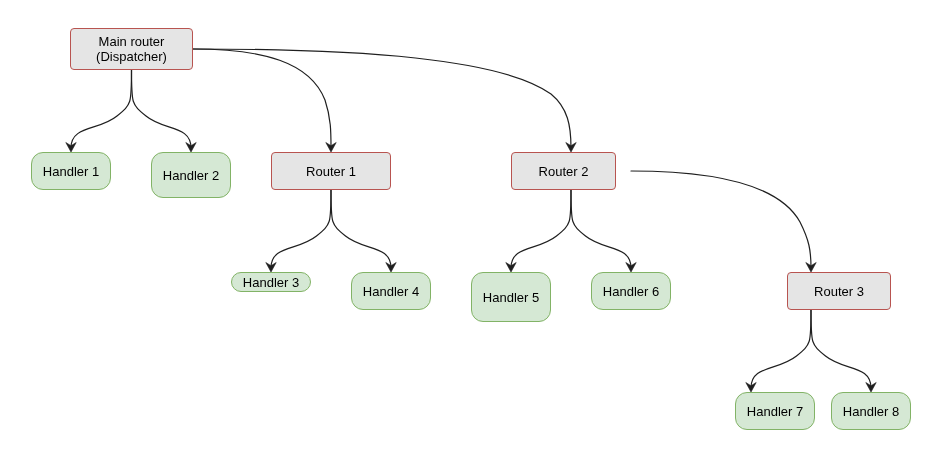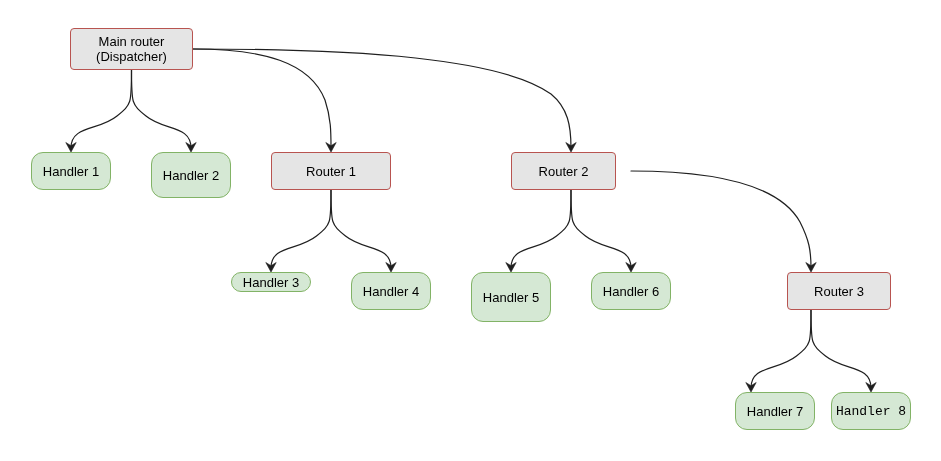--- a/index.html
+++ b/index.html
@@ -127,16 +127,16 @@
       <div class="node handler" style="left: 31px; top: 152px; width: 80px; height: 38px;"><span class="node-label">Handler 1</span></div>
       <div class="node handler" style="left: 151px; top: 152px; width: 80px; height: 46px;"><span class="node-label">Handler 2</span></div>
       <div class="node router" style="left: 271px; top: 152px; width: 120px; height: 38px;"><span class="node-label">Router 1</span></div>
       <div class="node router" style="left: 511px; top: 152px; width: 105px; height: 38px;"><span class="node-label">Router 2</span></div>
       <div class="node handler" style="left: 231px; top: 272px; width: 80px; height: 20px;"><span class="node-label">Handler 3</span></div>
       <div class="node handler" style="left: 351px; top: 272px; width: 80px; height: 38px;"><span class="node-label">Handler 4</span></div>
       <div class="node handler" style="left: 471px; top: 272px; width: 80px; height: 50px;"><span class="node-label">Handler 5</span></div>
       <div class="node handler" style="left: 591px; top: 272px; width: 80px; height: 38px;"><span class="node-label">Handler 6</span></div>
       <div class="node router" style="left: 773px; top: 272px; width: 104px; height: 38px; margin-left: 14px;"><span class="node-label">Router 3</span></div>
       <div class="node handler" style="left: 735px; top: 392px; width: 80px; height: 38px;"><span class="node-label">Handler 7</span></div>
-      <div class="node handler" style="left: 831px; top: 392px; width: 80px; height: 38px; font-family: Liberation Mono, monospace;"><span class="node-label">Handler 8</span></div>
+      <div class="node handler" style="left: 831px; top: 392px; width: 80px; height: 38px;"><span class="node-label">Handler 8</span></div>
     </div>
 
 </div>
 
 </body></html>

